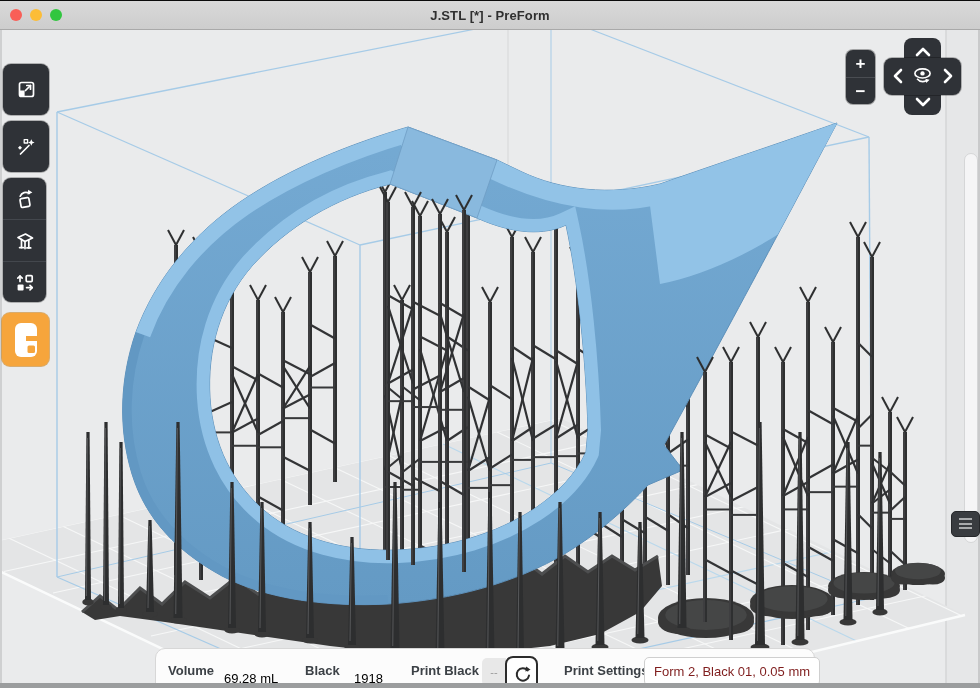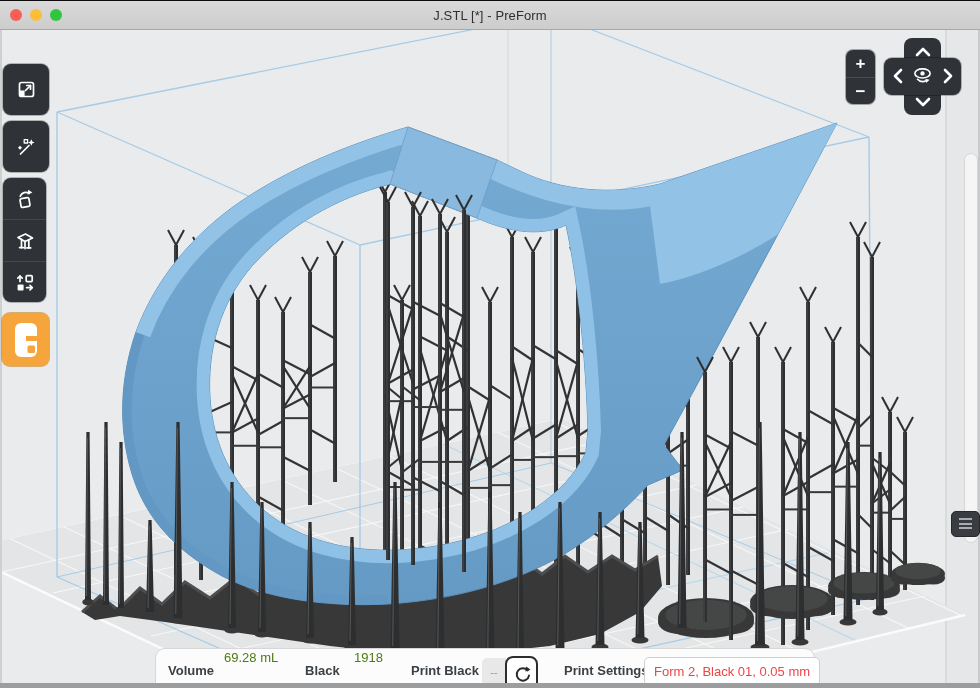--- a/index.html
+++ b/index.html
@@ -6,21 +6,21 @@
   body{width:980px;height:688px;overflow:hidden;position:relative;
        font-family:"Liberation Sans",sans-serif;background:#eaebec;}
   .win{position:absolute;inset:0;}
   
   .titlebar{position:absolute;top:0;left:0;right:0;height:28px;z-index:10;
     background:linear-gradient(#d9d9d9,#cdcdcd);
     border-top:1px solid #0b0b0b;border-bottom:1px solid #a9a9a9;
     display:flex;align-items:center;}
   .lights{position:absolute;left:10px;top:0;height:100%;display:flex;align-items:center;gap:8px;}
   .light{width:12px;height:12px;border-radius:50%;}
-  .title{width:100%;text-align:center;font-size:13px;font-weight:400;color:#2f2f2f;letter-spacing:.1px;}
+  .title{width:100%;text-align:center;font-size:13px;font-weight:700;color:#2f2f2f;letter-spacing:.1px;}
   
   svg.scene{position:absolute;left:0;top:0;z-index:1;}
   
   .tbtn{position:absolute;background:var(--toolbar);border-radius:8px;z-index:5;
         display:flex;align-items:center;justify-content:center;cursor:pointer;
         box-shadow:0 0 0 1px rgba(0,0,0,.25);}
   .tbtn svg{stroke:#fff;fill:none;stroke-width:1.7;stroke-linecap:round;stroke-linejoin:round;}
   .tgroup{position:absolute;background:var(--toolbar);border-radius:8px;z-index:5;
         box-shadow:0 0 0 1px rgba(0,0,0,.25);}
   .tgroup .gbtn{height:41px;display:flex;align-items:center;justify-content:center;cursor:pointer;}
@@ -46,30 +46,30 @@
     background:#f5f5f6;border:1px solid #d5d6d7;border-radius:7px;cursor:pointer;}
   .slider-thumb{position:absolute;left:951px;top:511px;width:27px;height:24px;z-index:5;
     background:#393c40;border:1px solid #26282b;border-radius:5px;cursor:grab;
     display:flex;align-items:center;justify-content:center;}
   .grip{width:13px;height:12px;
     background:repeating-linear-gradient(to bottom,#a9abad 0 2px,transparent 2px 4.6px);}
   
   .statusbar{position:absolute;left:155px;top:648px;width:658px;height:46px;z-index:6;
     background:#fcfcfc;border:1px solid #d7d7d7;border-radius:10px;font-size:13px;}
   .sb-label{position:absolute;top:14px;font-weight:700;color:#3c4146;white-space:nowrap;}
-  .sb-value{position:absolute;top:1px;color:#4d7c0f;white-space:nowrap;}
+  .sb-value{position:absolute;top:22px;color:#000000;white-space:nowrap;text-decoration:underline;}
   .sb-dash{position:absolute;left:326px;top:9px;width:24px;height:28px;background:#e8e8e8;
     border-radius:5px 0 0 5px;color:#9a9a9a;font-size:11px;display:flex;align-items:center;
     justify-content:center;}
   .sb-refresh{position:absolute;left:349px;top:7px;width:29px;height:31px;background:#fff;
     border:2px solid #2c2c2c;border-radius:8px;cursor:pointer;
     display:flex;align-items:center;justify-content:center;}
   .sb-box{position:absolute;left:488px;top:8px;height:27px;background:#fff;
     border:1.5px solid #cfcfcf;border-radius:5px;display:flex;align-items:center;
-    padding:0 9px;color:#ef4444;white-space:nowrap;cursor:pointer;}
+    padding:0 9px;color:#7f1d1d;white-space:nowrap;cursor:pointer;}
   .bottom-strip{position:absolute;left:0;bottom:0;width:100%;height:5px;background:#9b9d9e;z-index:7;}
   .edgeL{position:absolute;left:0;top:28px;bottom:0;width:2px;background:#cfd0d1;z-index:3;}
   .edgeR{position:absolute;right:0;top:28px;bottom:0;width:2px;background:#c9cacb;z-index:3;}
 </style>
 </head>
 <body>
 
 <div class="win">
 
   <svg class="scene" id="scene" width="980" height="688" viewBox="0 0 980 688">

